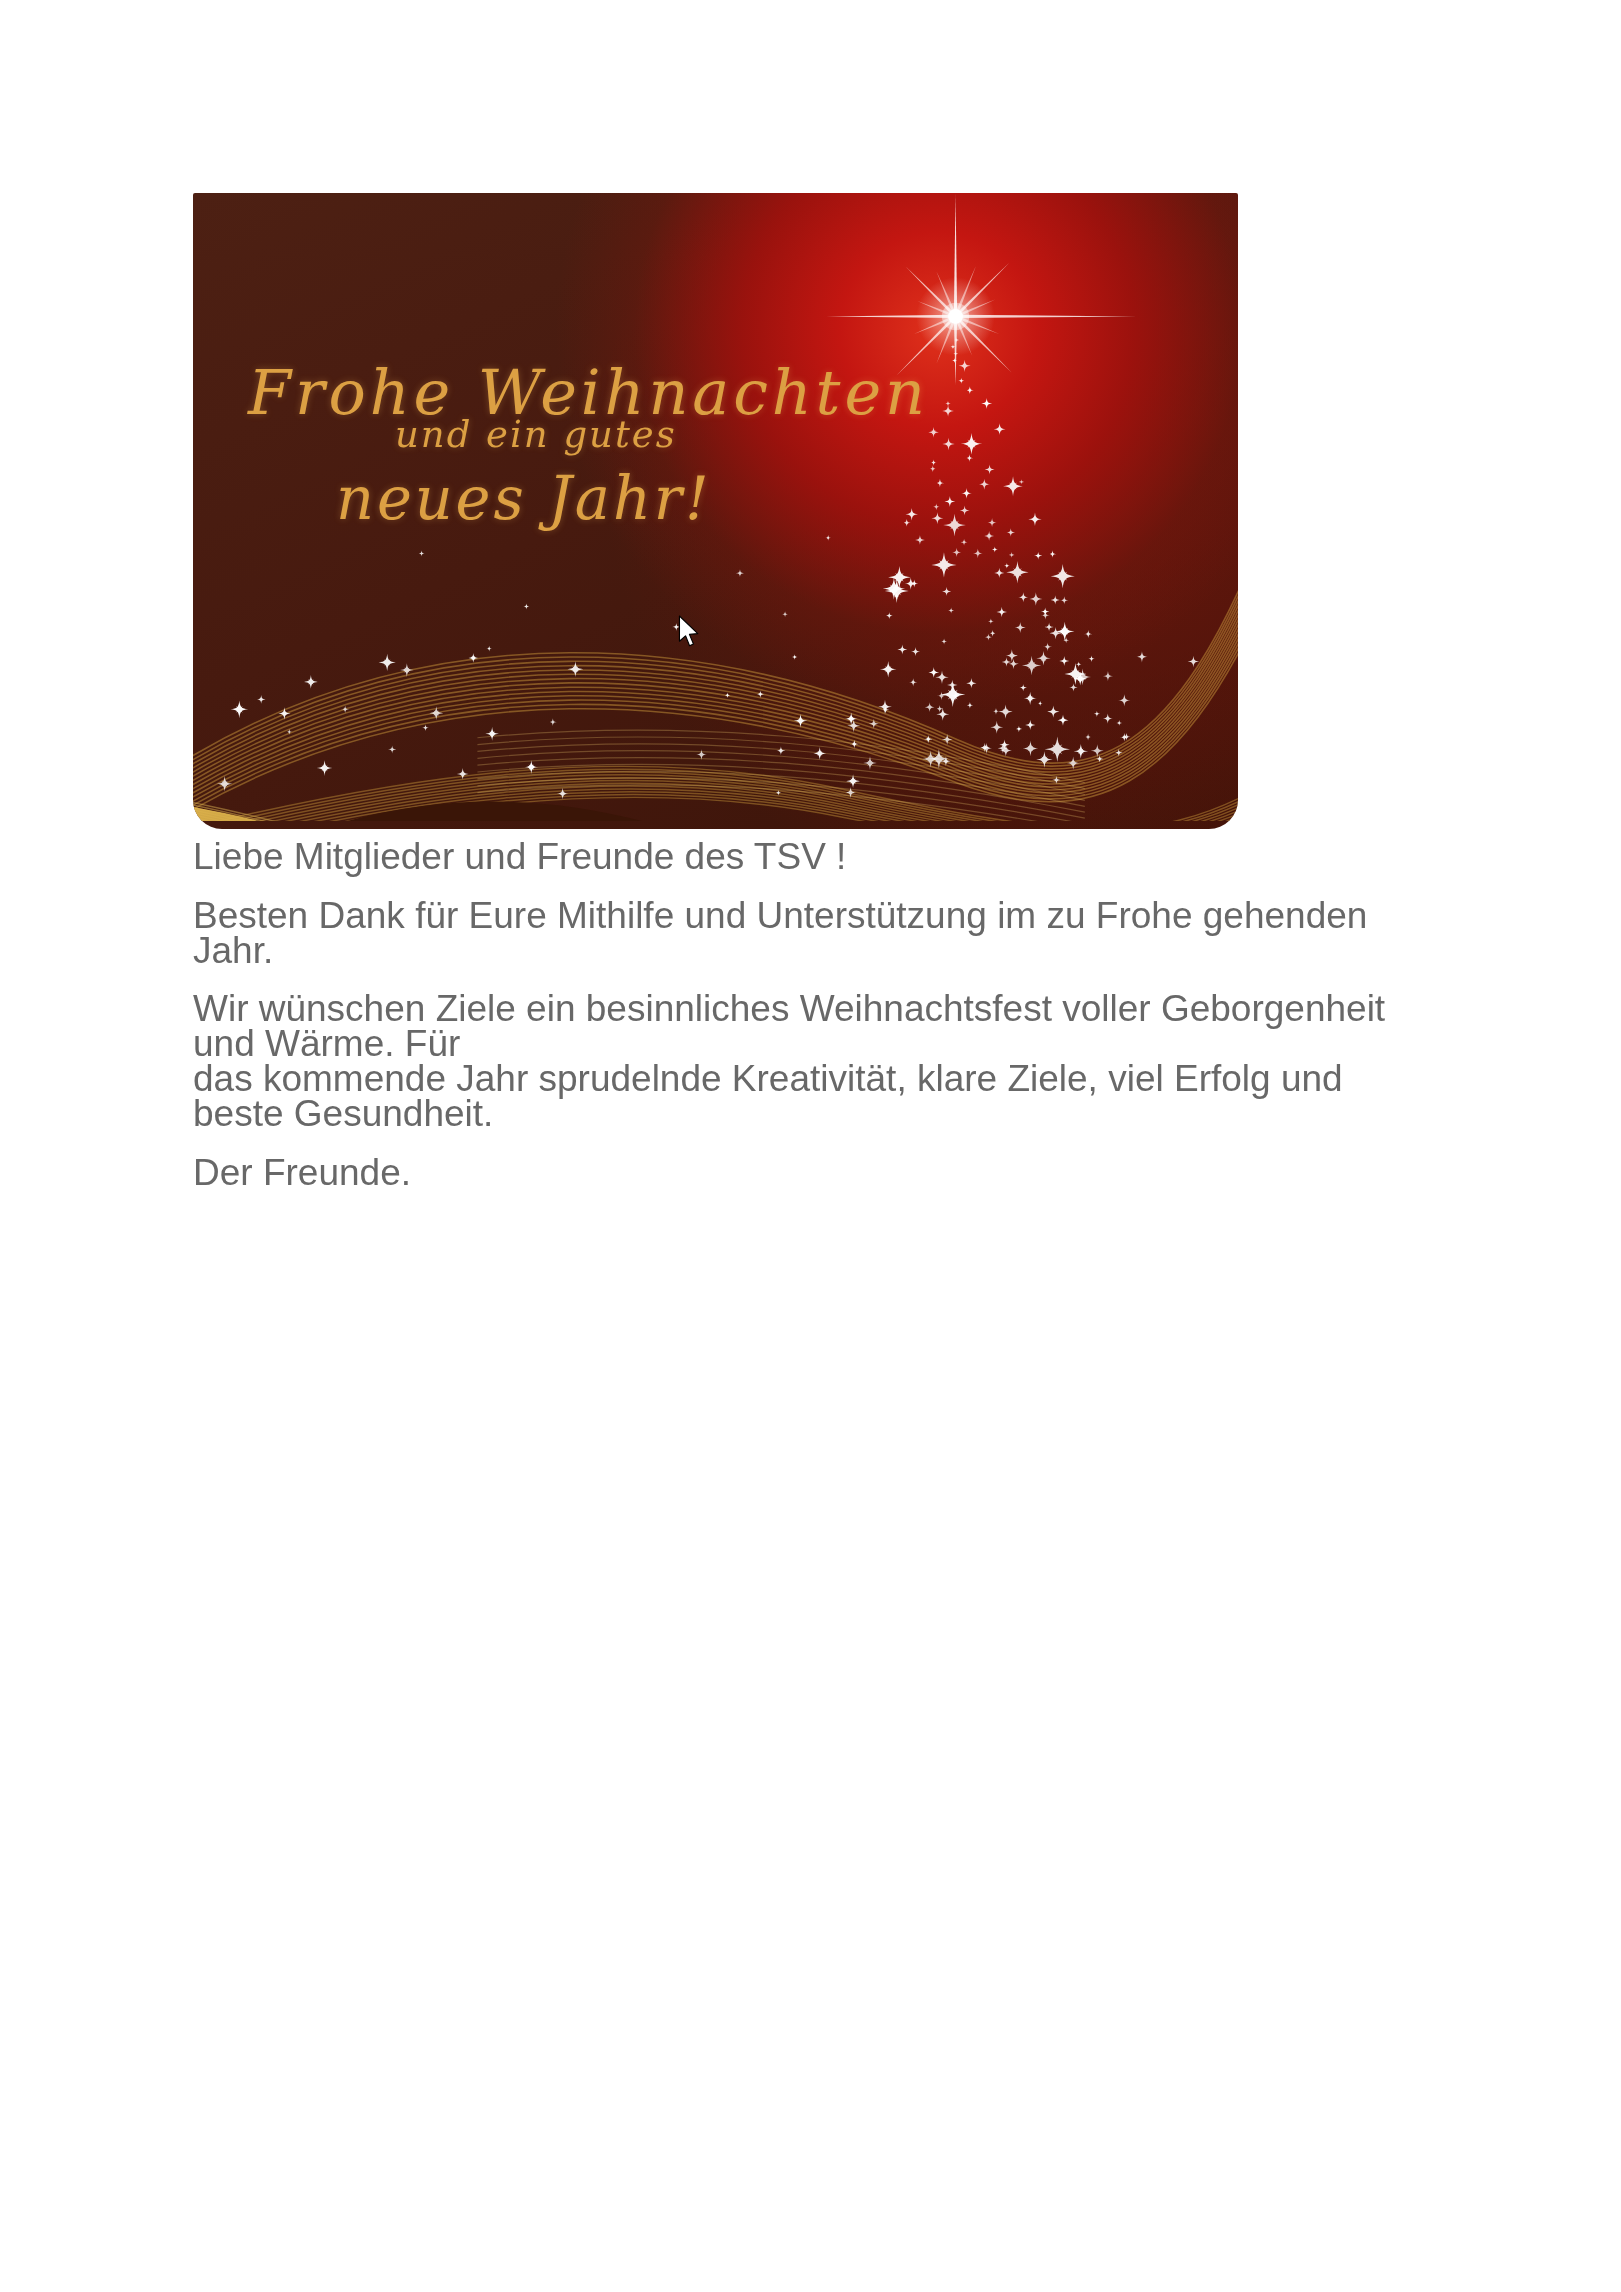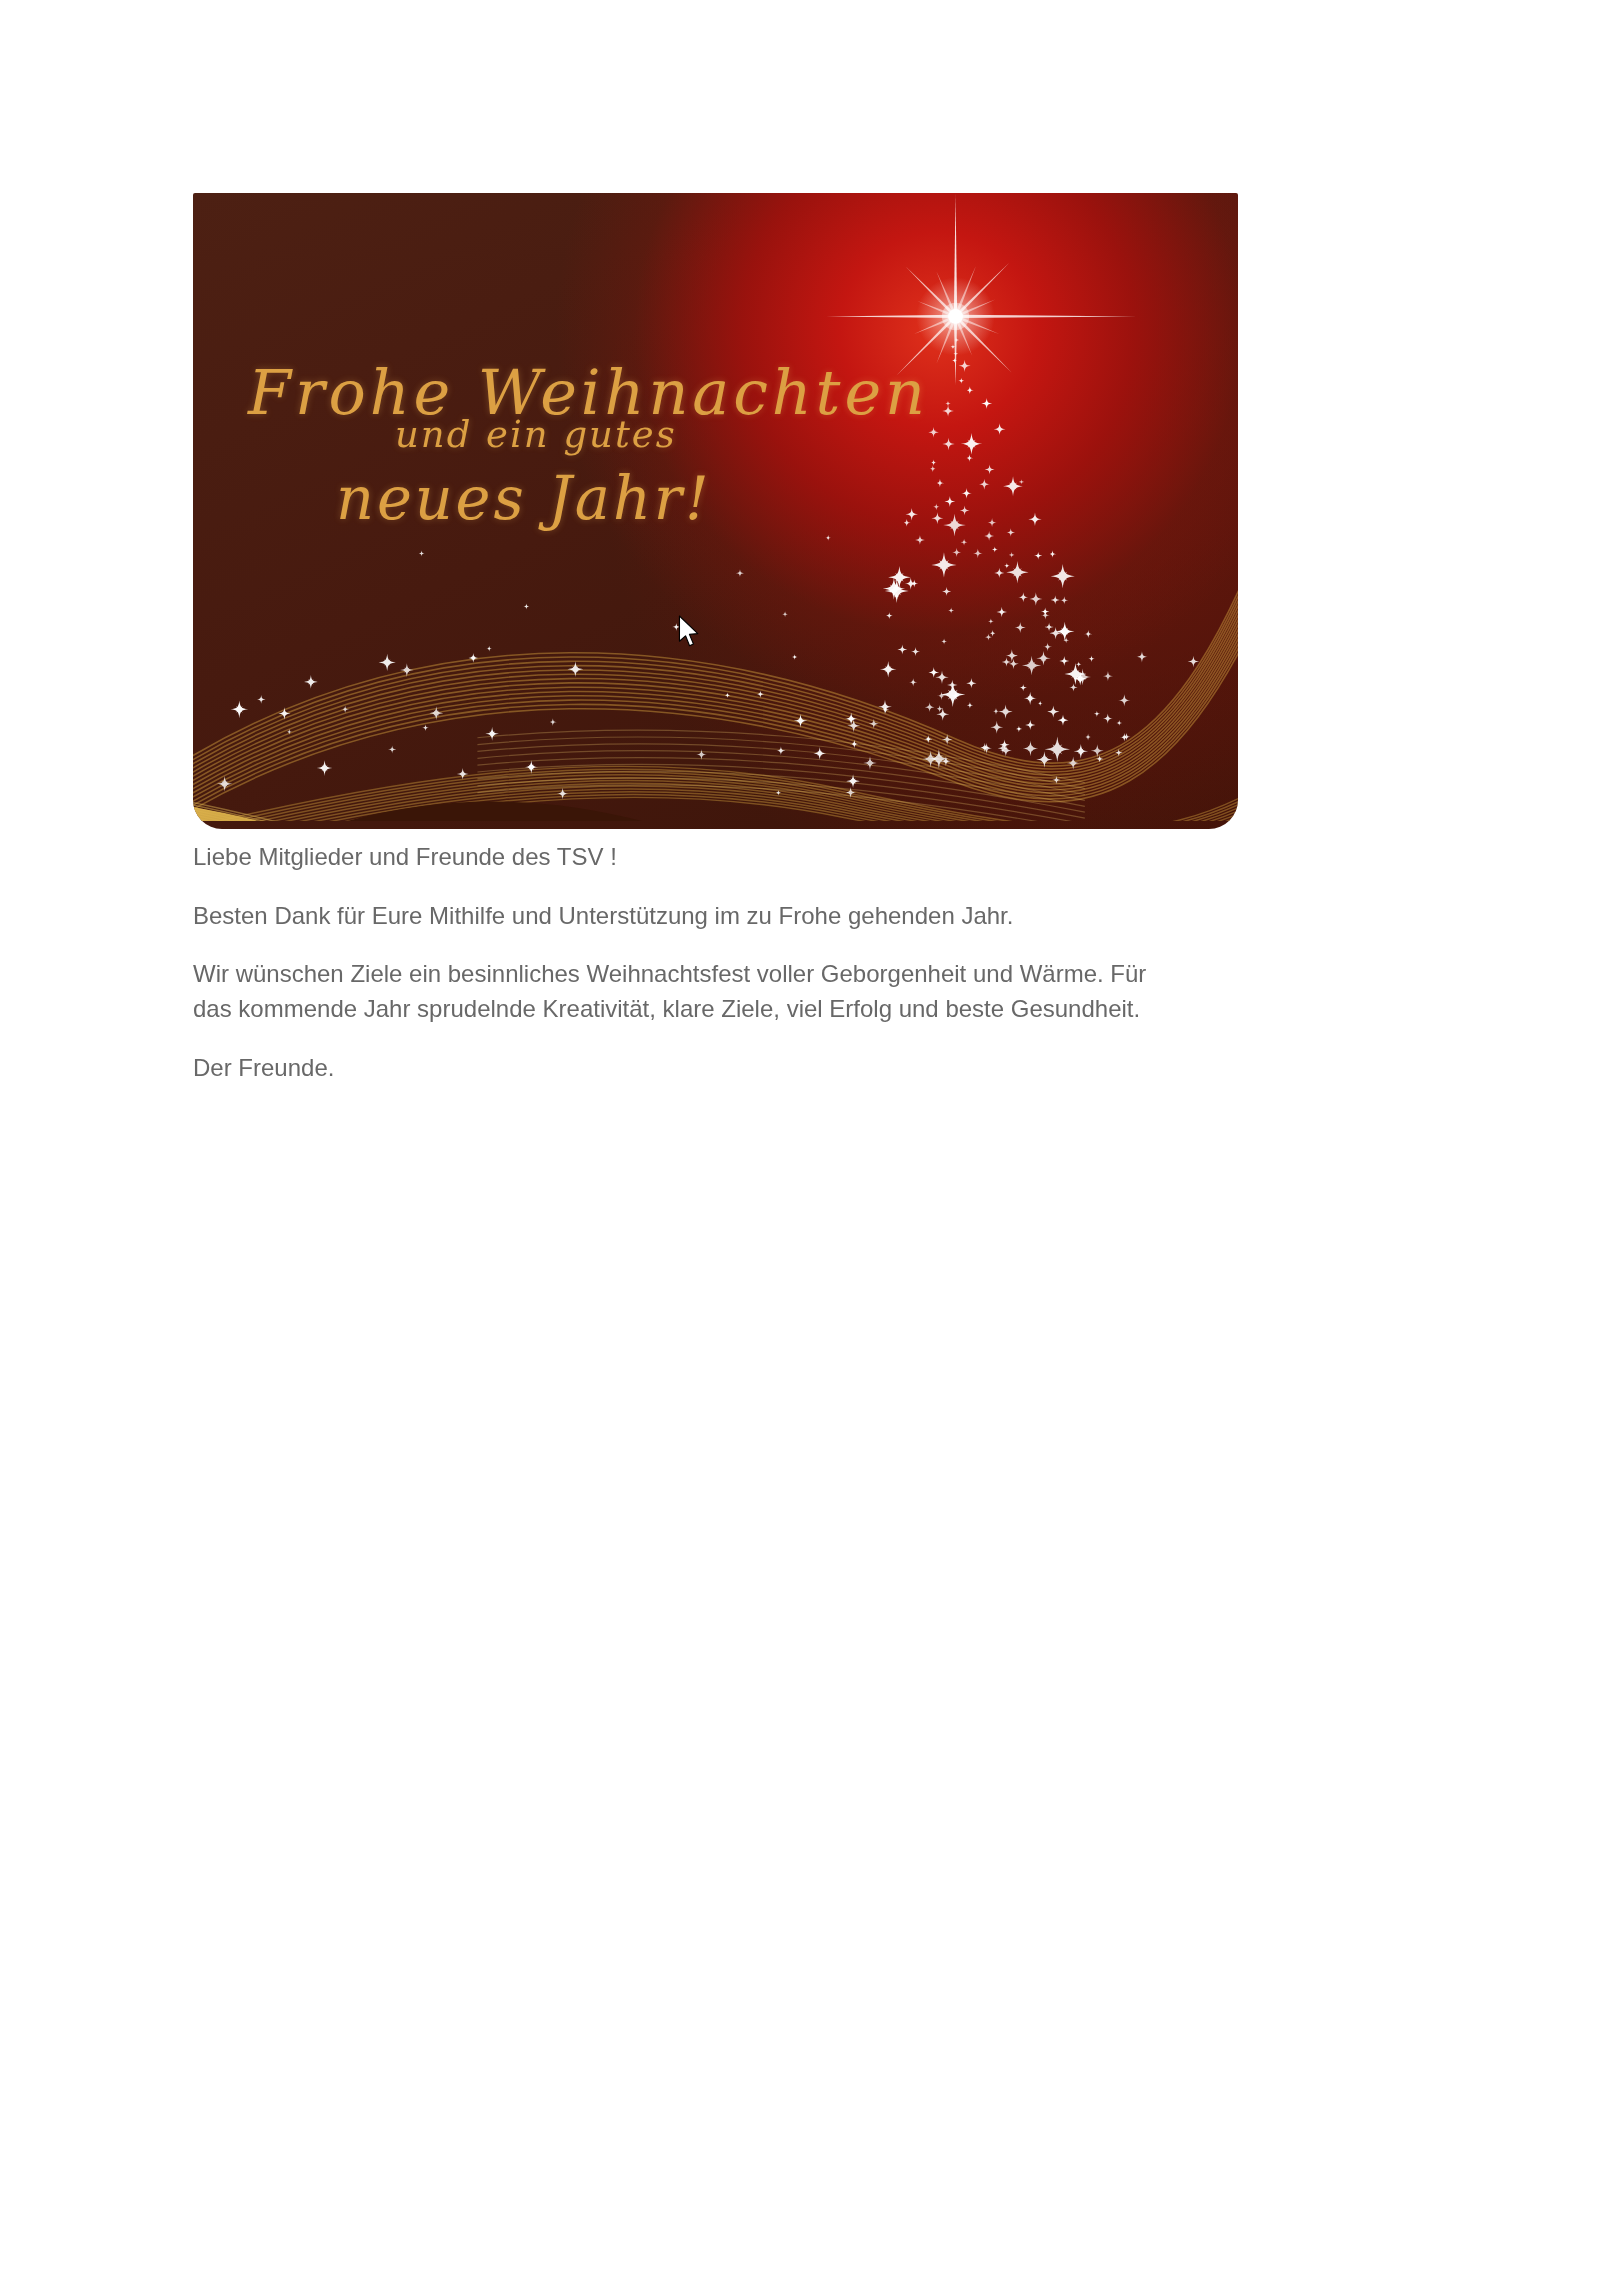--- a/index.html
+++ b/index.html
@@ -26,21 +26,21 @@
     position:absolute; color:#dca043; font-family:"DejaVu Serif", serif;
     font-style:italic; white-space:nowrap;
     text-shadow:0 0 7.8px rgba(255,190,90,0.28);
   }
   .g1 { left:55px;  top:163px; font-size:62px; letter-spacing:3.9px; }
   .g2 { left:202px; top:220px; font-size:37px; letter-spacing:2px; }
   .g3 { left:143px; top:271px; font-size:59px; letter-spacing:2.9px; }
   
   .content { position:absolute; left:193px; top:839px; width:1235px; }
   .content p {
-    font-size:24px; line-height:35px; color:#686868; margin:0 0 23.5px 0;
+    font-size:37px; line-height:35px; color:#686868; margin:0 0 23.5px 0;
     font-family:"Liberation Sans", sans-serif;
   }
   
   .cursor { position:absolute; left:678px; top:615px; width:22.5px; height:33px; }
 </style>
 </head>
 <body>
 
 <div class="page">
 

